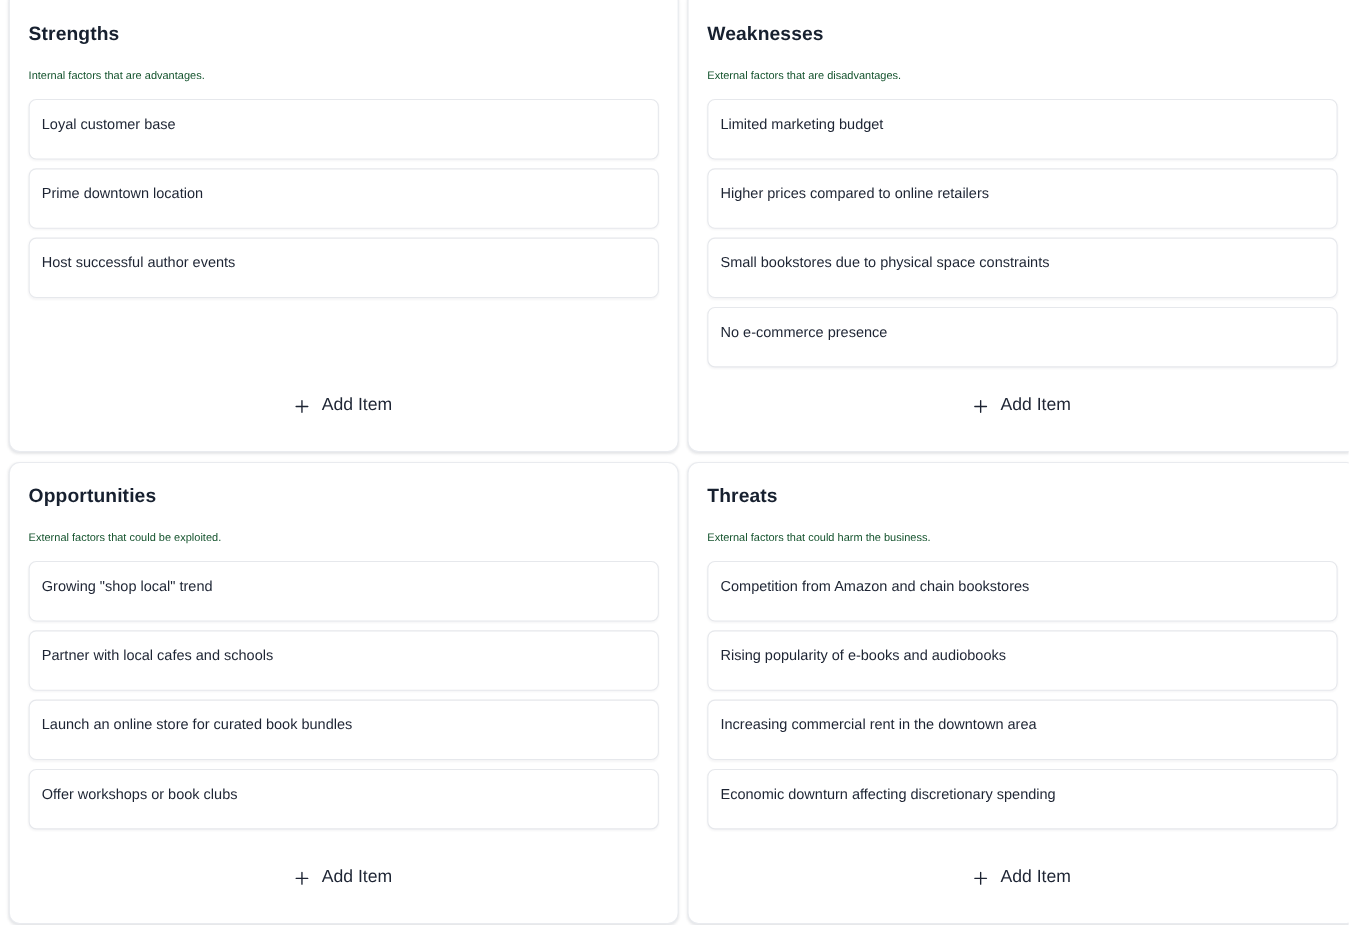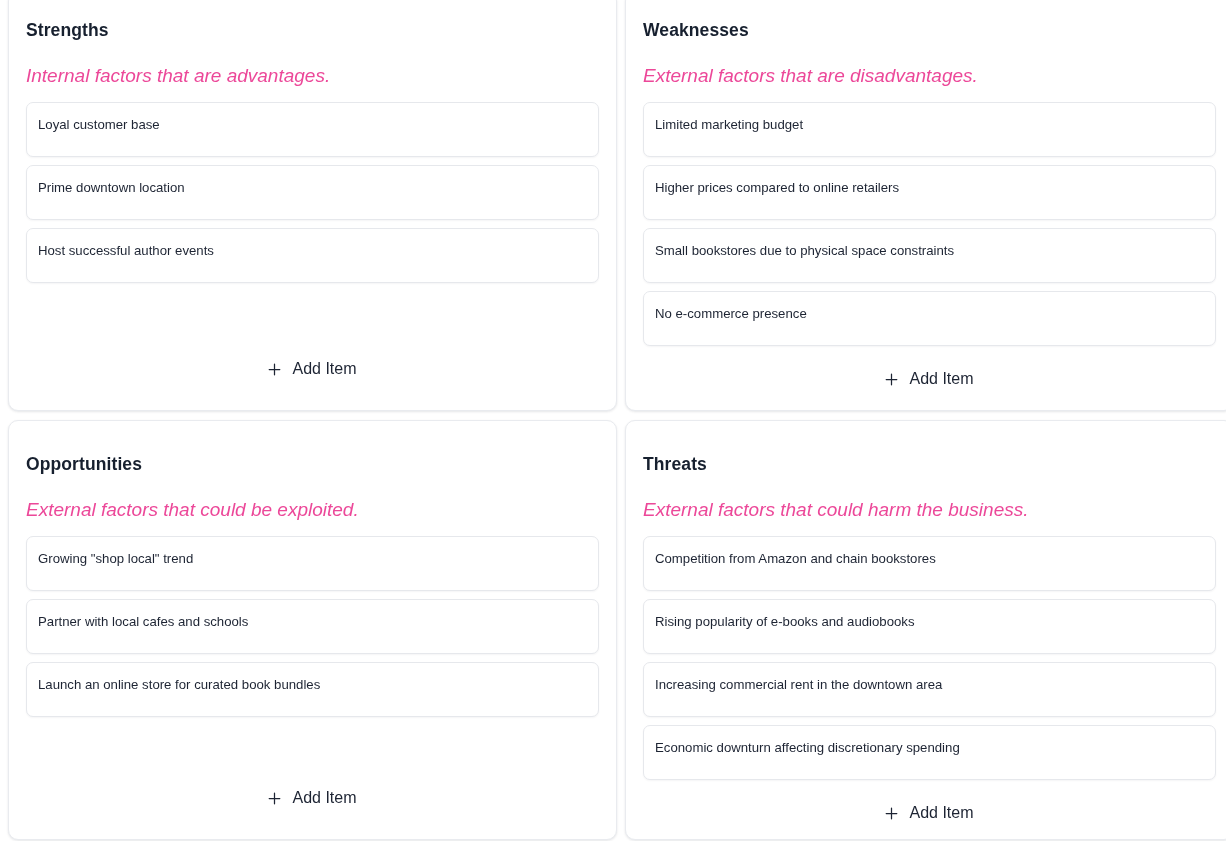--- a/index.html
+++ b/index.html
@@ -40,39 +40,37 @@
     overflow: hidden;
   }
 
   
   .quadrant--top {
     margin-top: -9px;
     padding-top: 9px;
   }
 
   .quadrant--bottom {
-    padding-top: 14px;
   }
 
   .quadrant-title {
     font-size: 17.5px;
     font-weight: 600;
     color: #17202f;
     letter-spacing: 0.1px;
     line-height: 1.3;
     padding-top: 18px;
   }
 
   .quadrant-subtitle {
-    font-size: 19px;
-    color: #ec4899;
+    font-size: 10px;
+    color: #14532d;
     line-height: 1.4;
     padding-top: 21px;
     padding-bottom: 13px;
-    font-style: italic;
   }
 
   .item-list {
     display: flex;
     flex-direction: column;
     gap: 8px;
   }
 
   .item-card {
     border: 1px solid #e6e8ec;
@@ -185,20 +183,23 @@
       <div class="item-list">
         <div class="item-card">
           <div class="item-text">Growing "shop local" trend</div>
         </div>
         <div class="item-card">
           <div class="item-text">Partner with local cafes and schools</div>
         </div>
         <div class="item-card">
           <div class="item-text">Launch an online store for curated book bundles</div>
         </div>
+        <div class="item-card">
+          <div class="item-text">Offer workshops or book clubs</div>
+        </div>
       </div>
       <div class="add-item-row">
         <button class="add-item-button">
           <span class="plus-icon">
             <svg width="13" height="13" viewBox="0 0 13 13" fill="none" xmlns="http://www.w3.org/2000/svg">
               <path d="M6.5 1.2V11.8M1.2 6.5H11.8" stroke="currentColor" stroke-width="1.25" stroke-linecap="round"></path>
             </svg>
           </span>
           <span>Add Item</span>
         </button>

